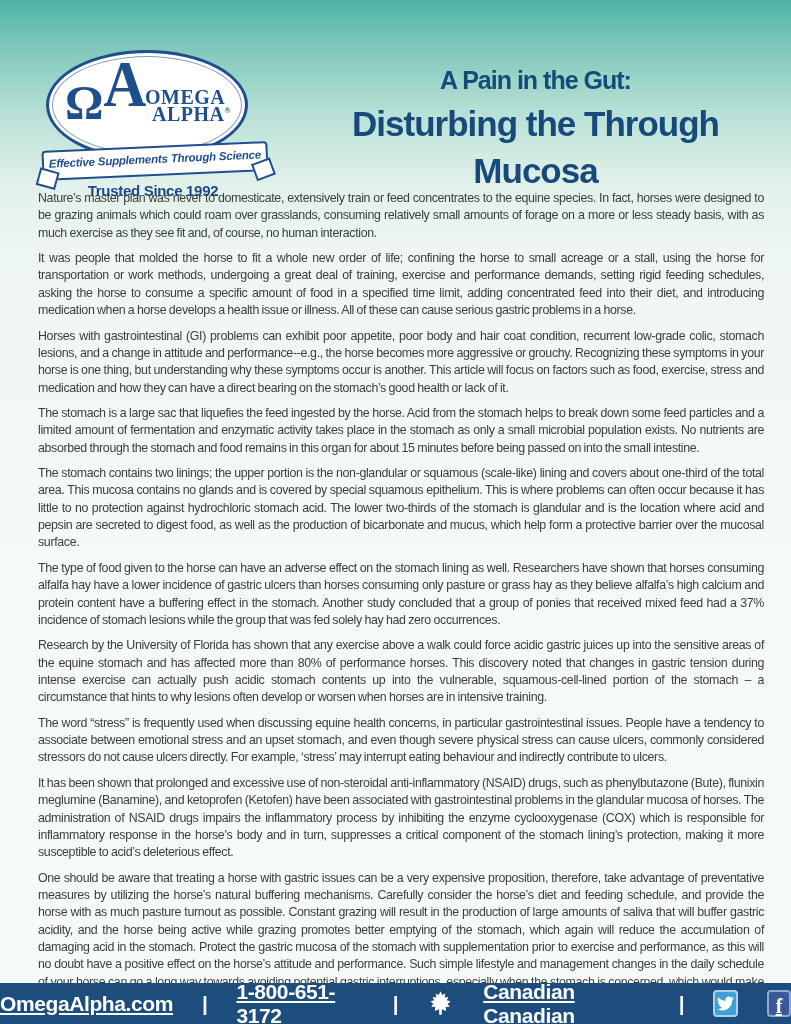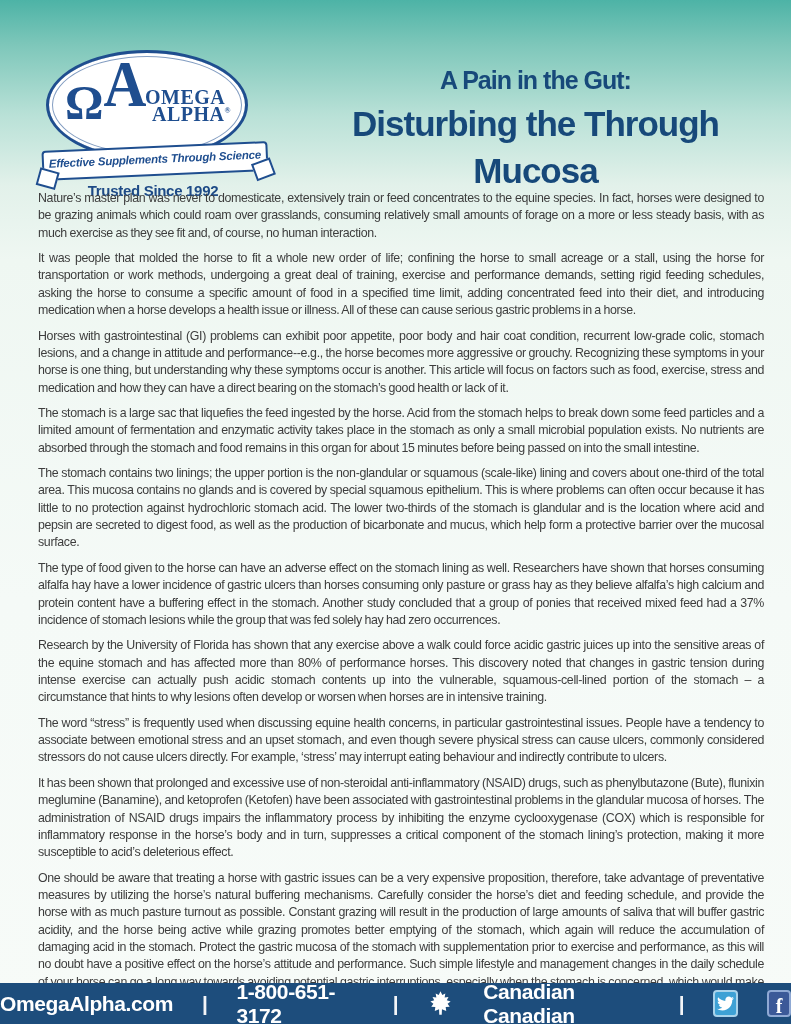--- a/index.html
+++ b/index.html
@@ -39,21 +39,21 @@
   .article{position:absolute;left:38px;width:726px;top:190px;color:#3d3d3d;}
   .article p{
     margin:0 0 8px 0;font-size:12.4px;line-height:1.4;text-align:justify;
     letter-spacing:-.35px;word-spacing:-.5px;
   }
   .byline{margin:6px 0 2px 0;font-size:13.5px;font-weight:bold;color:#222;letter-spacing:-.3px;}
   
   .footer{
     position:absolute;left:0;right:0;bottom:0;height:41px;background:#1d4d7c;
     display:flex;align-items:center;justify-content:center;gap:29px;
-    color:#fff;font-weight:bold;font-size:21px;letter-spacing:-.4px;
+    color:#fff;font-weight:bold;font-size:21px;letter-spacing:-.4px;text-decoration:underline;
   }
   .footer .sep{font-weight:bold;opacity:.95;}
   .leaf{width:27px;height:27px;display:inline-block;}
   .social{width:27px;height:27px;border-radius:4px;display:flex;align-items:center;justify-content:center;box-sizing:border-box;cursor:pointer;}
   .tw{background:#3ea1d5;border:2px solid #a9d3eb;}
   .fb{background:#3b5998;border:2px solid #8fa9d4;font-size:20px;font-weight:bold;color:#fff;font-family:"Liberation Serif",serif;align-items:flex-end;}
   .fb span{line-height:.9;}
   .website{cursor:pointer;}
 </style>
 </head>

